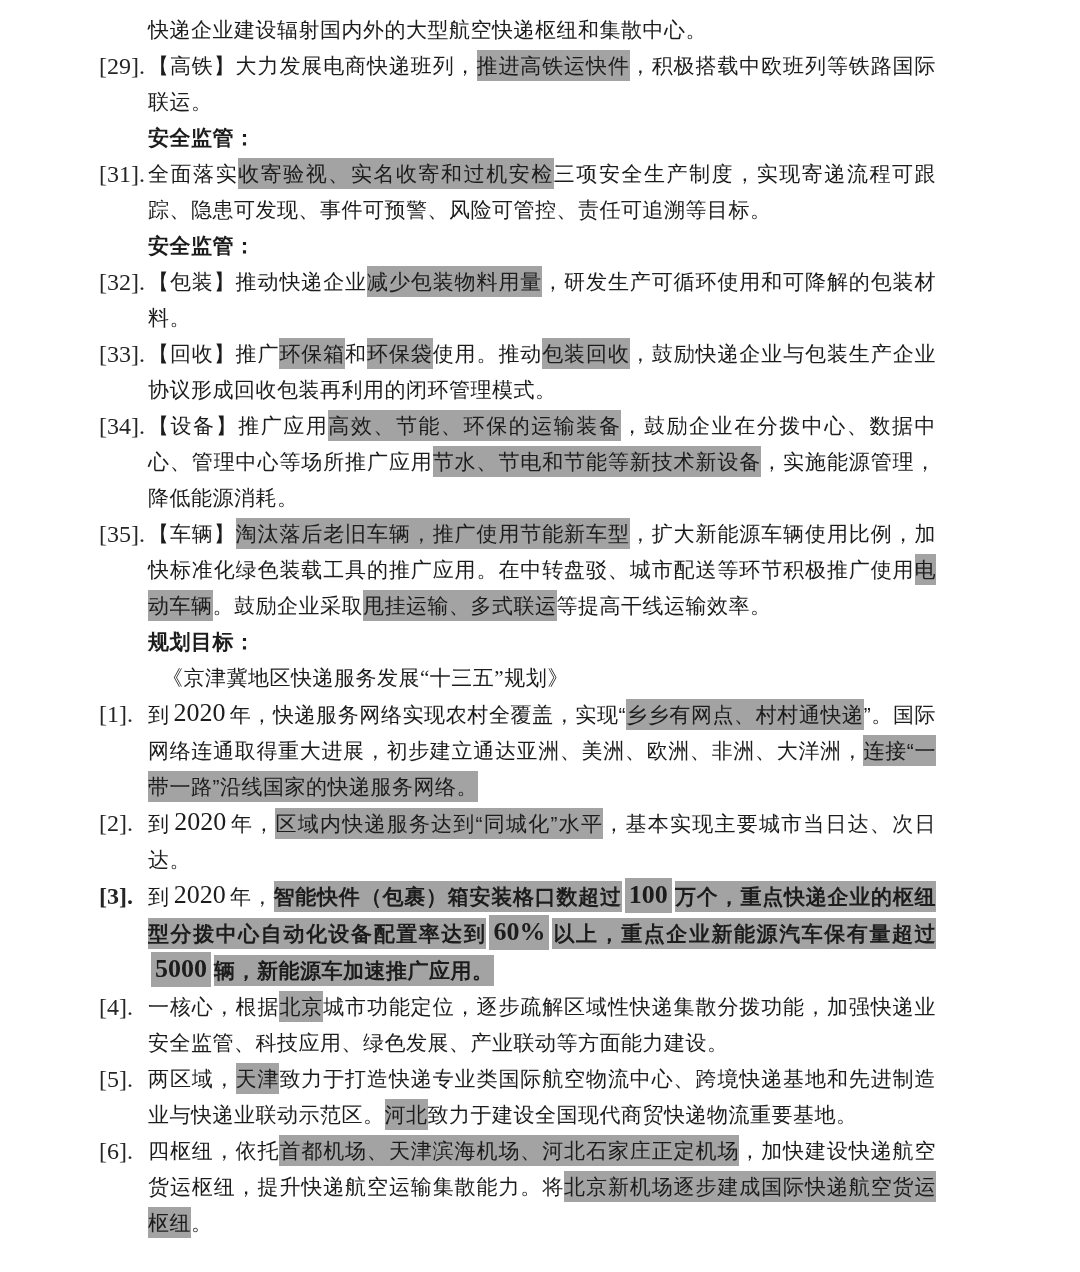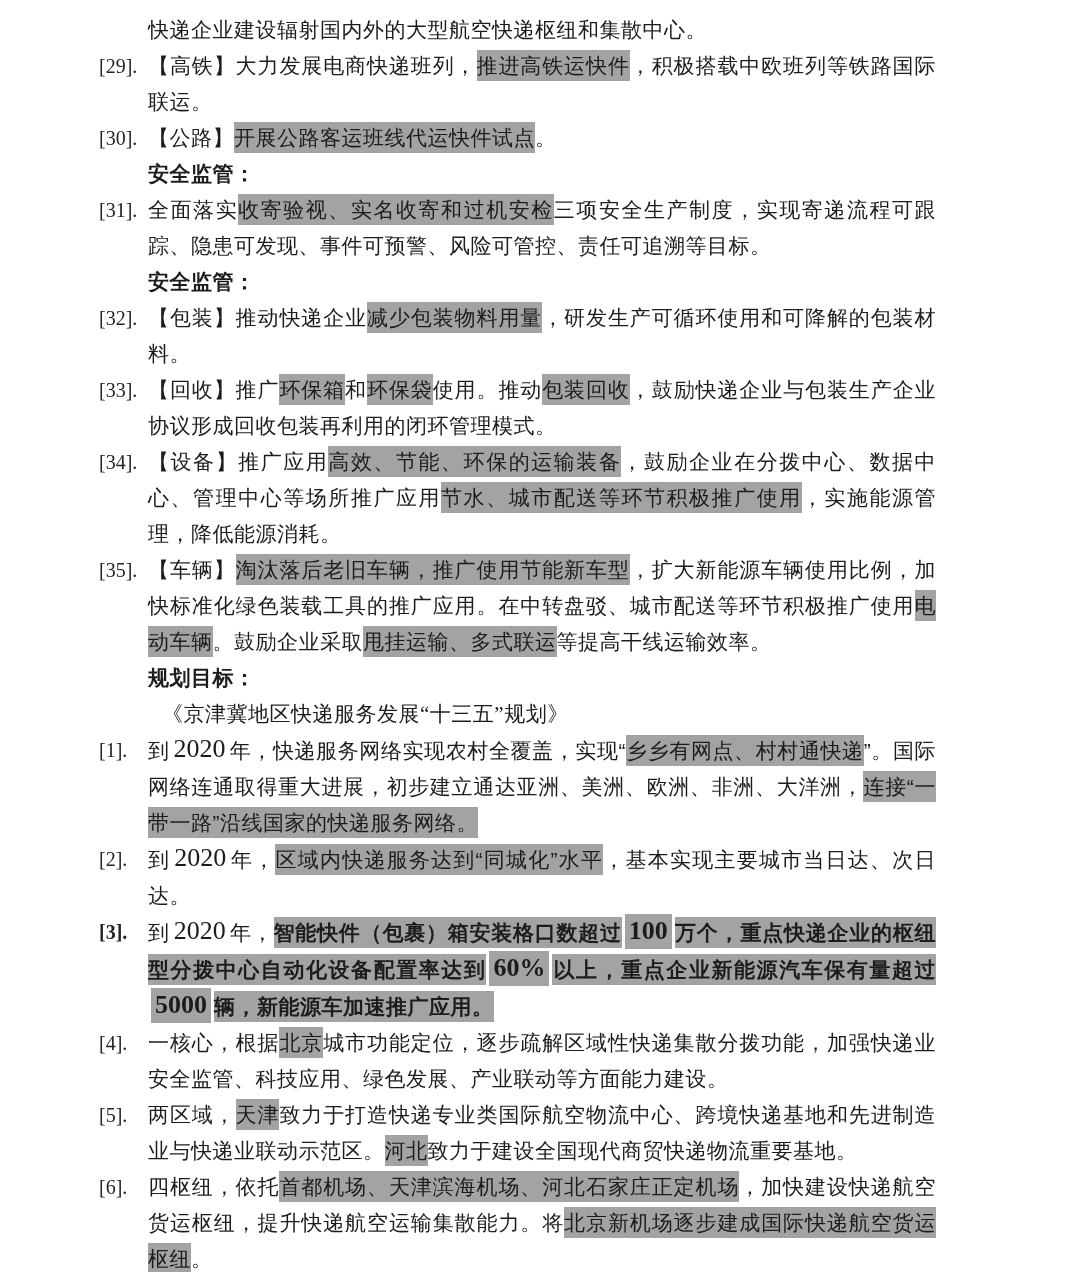--- a/index.html
+++ b/index.html
@@ -38,21 +38,21 @@
     font-weight: 700;
     text-align: left;
   }
   .para.bold-item { font-weight: 700; }
   .para.bold-item .plainlead { font-weight: 400; }
   .num {
     position: absolute;
     left: -49px;
     top: 0;
     font-family: "Liberation Serif", "DejaVu Serif", serif;
-    font-size: 20px;
+    font-size: 24px;
     letter-spacing: 0;
     color: #252525;
     font-weight: 400;
   }
   .bold-item .num { font-weight: 700; }
   .hl {
     background: #a3a3a3;
     padding: 4px 0;
   }
   .latin {
@@ -67,27 +67,26 @@
     margin: 4px 3px;
     padding: 2px 4px 4px 4px;
   }
 </style>
 </head>
 <body>
 
 <div class="page">
     <div class="para plain"><span>快递企业建设辐射国内外的大型航空快递枢纽和集散中心。</span></div>
     <div class="para item"><span class="num">[29].</span><span>【高铁】大力发展电商快递班列，</span><span class="hl">推进高铁运快件</span><span>，积极搭载中欧班列等铁路国际联运。</span></div>
-    <div class="para item"><span class="num">[30].</span><span>【公路】</span><span class="hl">开展公路客运班线代运快件试点</span><span>。</span></div>
     <div class="para heading"><span>安全监管：</span></div>
     <div class="para item"><span class="num">[31].</span><span>全面落实</span><span class="hl">收寄验视、实名收寄和过机安检</span><span>三项安全生产制度，实现寄递流程可跟踪、隐患可发现、事件可预警、风险可管控、责任可追溯等目标。</span></div>
     <div class="para heading"><span>安全监管：</span></div>
     <div class="para item"><span class="num">[32].</span><span>【包装】推动快递企业</span><span class="hl">减少包装物料用量</span><span>，研发生产可循环使用和可降解的包装材料。</span></div>
     <div class="para item"><span class="num">[33].</span><span>【回收】推广</span><span class="hl">环保箱</span><span>和</span><span class="hl">环保袋</span><span>使用。推动</span><span class="hl">包装回收</span><span>，鼓励快递企业与包装生产企业协议形成回收包装再利用的闭环管理模式。</span></div>
-    <div class="para item"><span class="num">[34].</span><span>【设备】推广应用</span><span class="hl">高效、节能、环保的运输装备</span><span>，鼓励企业在分拨中心、数据中心、管理中心等场所推广应用</span><span class="hl">节水、城市配送等环节积极推广使用</span><span>，实施能源管理，降低能源消耗。</span></div>
+    <div class="para item"><span class="num">[34].</span><span>【设备】推广应用</span><span class="hl">高效、节能、环保的运输装备</span><span>，鼓励企业在分拨中心、数据中心、管理中心等场所推广应用</span><span class="hl">节水、节电和节能等新技术新设备</span><span>，实施能源管理，降低能源消耗。</span></div>
     <div class="para item"><span class="num">[35].</span><span>【车辆】</span><span class="hl">淘汰落后老旧车辆，推广使用节能新车型</span><span>，扩大新能源车辆使用比例，加快标准化绿色装载工具的推广应用。在中转盘驳、城市配送等环节积极推广使用</span><span class="hl">电动车辆</span><span>。鼓励企业采取</span><span class="hl">甩挂运输、多式联运</span><span>等提高干线运输效率。</span></div>
     <div class="para heading"><span>规划目标：</span></div>
     <div class="para title-line"><span>《京津冀地区快递服务发展“十三五”规划》</span></div>
     <div class="para item"><span class="num">[1].</span><span>到</span><span class="latin">2020</span><span>年，快递服务网络实现农村全覆盖，实现“</span><span class="hl">乡乡有网点、村村通快递</span><span>”。国际网络连通取得重大进展，初步建立通达亚洲、美洲、欧洲、非洲、大洋洲，</span><span class="hl">连接“一带一路”沿线国家的快递服务网络。</span></div>
     <div class="para item"><span class="num">[2].</span><span>到</span><span class="latin">2020</span><span>年，</span><span class="hl">区域内快递服务达到“同城化”水平</span><span>，基本实现主要城市当日达、次日达。</span></div>
     <div class="para item bold-item"><span class="num">[3].</span><span class="plainlead">到</span><span class="latin plainlead">2020</span><span class="plainlead">年，</span><span class="hl">智能快件（包裹）箱安装格口数超过</span><span class="hl latin">100</span><span class="hl">万个，重点快递企业的枢纽型分拨中心自动化设备配置率达到</span><span class="hl latin">60%</span><span class="hl">以上，重点企业新能源汽车保有量超过</span><span class="hl latin">5000</span><span class="hl">辆，新能源车加速推广应用。</span></div>
     <div class="para item"><span class="num">[4].</span><span>一核心，根据</span><span class="hl">北京</span><span>城市功能定位，逐步疏解区域性快递集散分拨功能，加强快递业安全监管、科技应用、绿色发展、产业联动等方面能力建设。</span></div>
     <div class="para item"><span class="num">[5].</span><span>两区域，</span><span class="hl">天津</span><span>致力于打造快递专业类国际航空物流中心、跨境快递基地和先进制造业与快递业联动示范区。</span><span class="hl">河北</span><span>致力于建设全国现代商贸快递物流重要基地。</span></div>
     <div class="para item"><span class="num">[6].</span><span>四枢纽，依托</span><span class="hl">首都机场、天津滨海机场、河北石家庄正定机场</span><span>，加快建设快递航空货运枢纽，提升快递航空运输集散能力。将</span><span class="hl">北京新机场逐步建成国际快递航空货运枢纽</span><span>。</span></div>
   </div>

